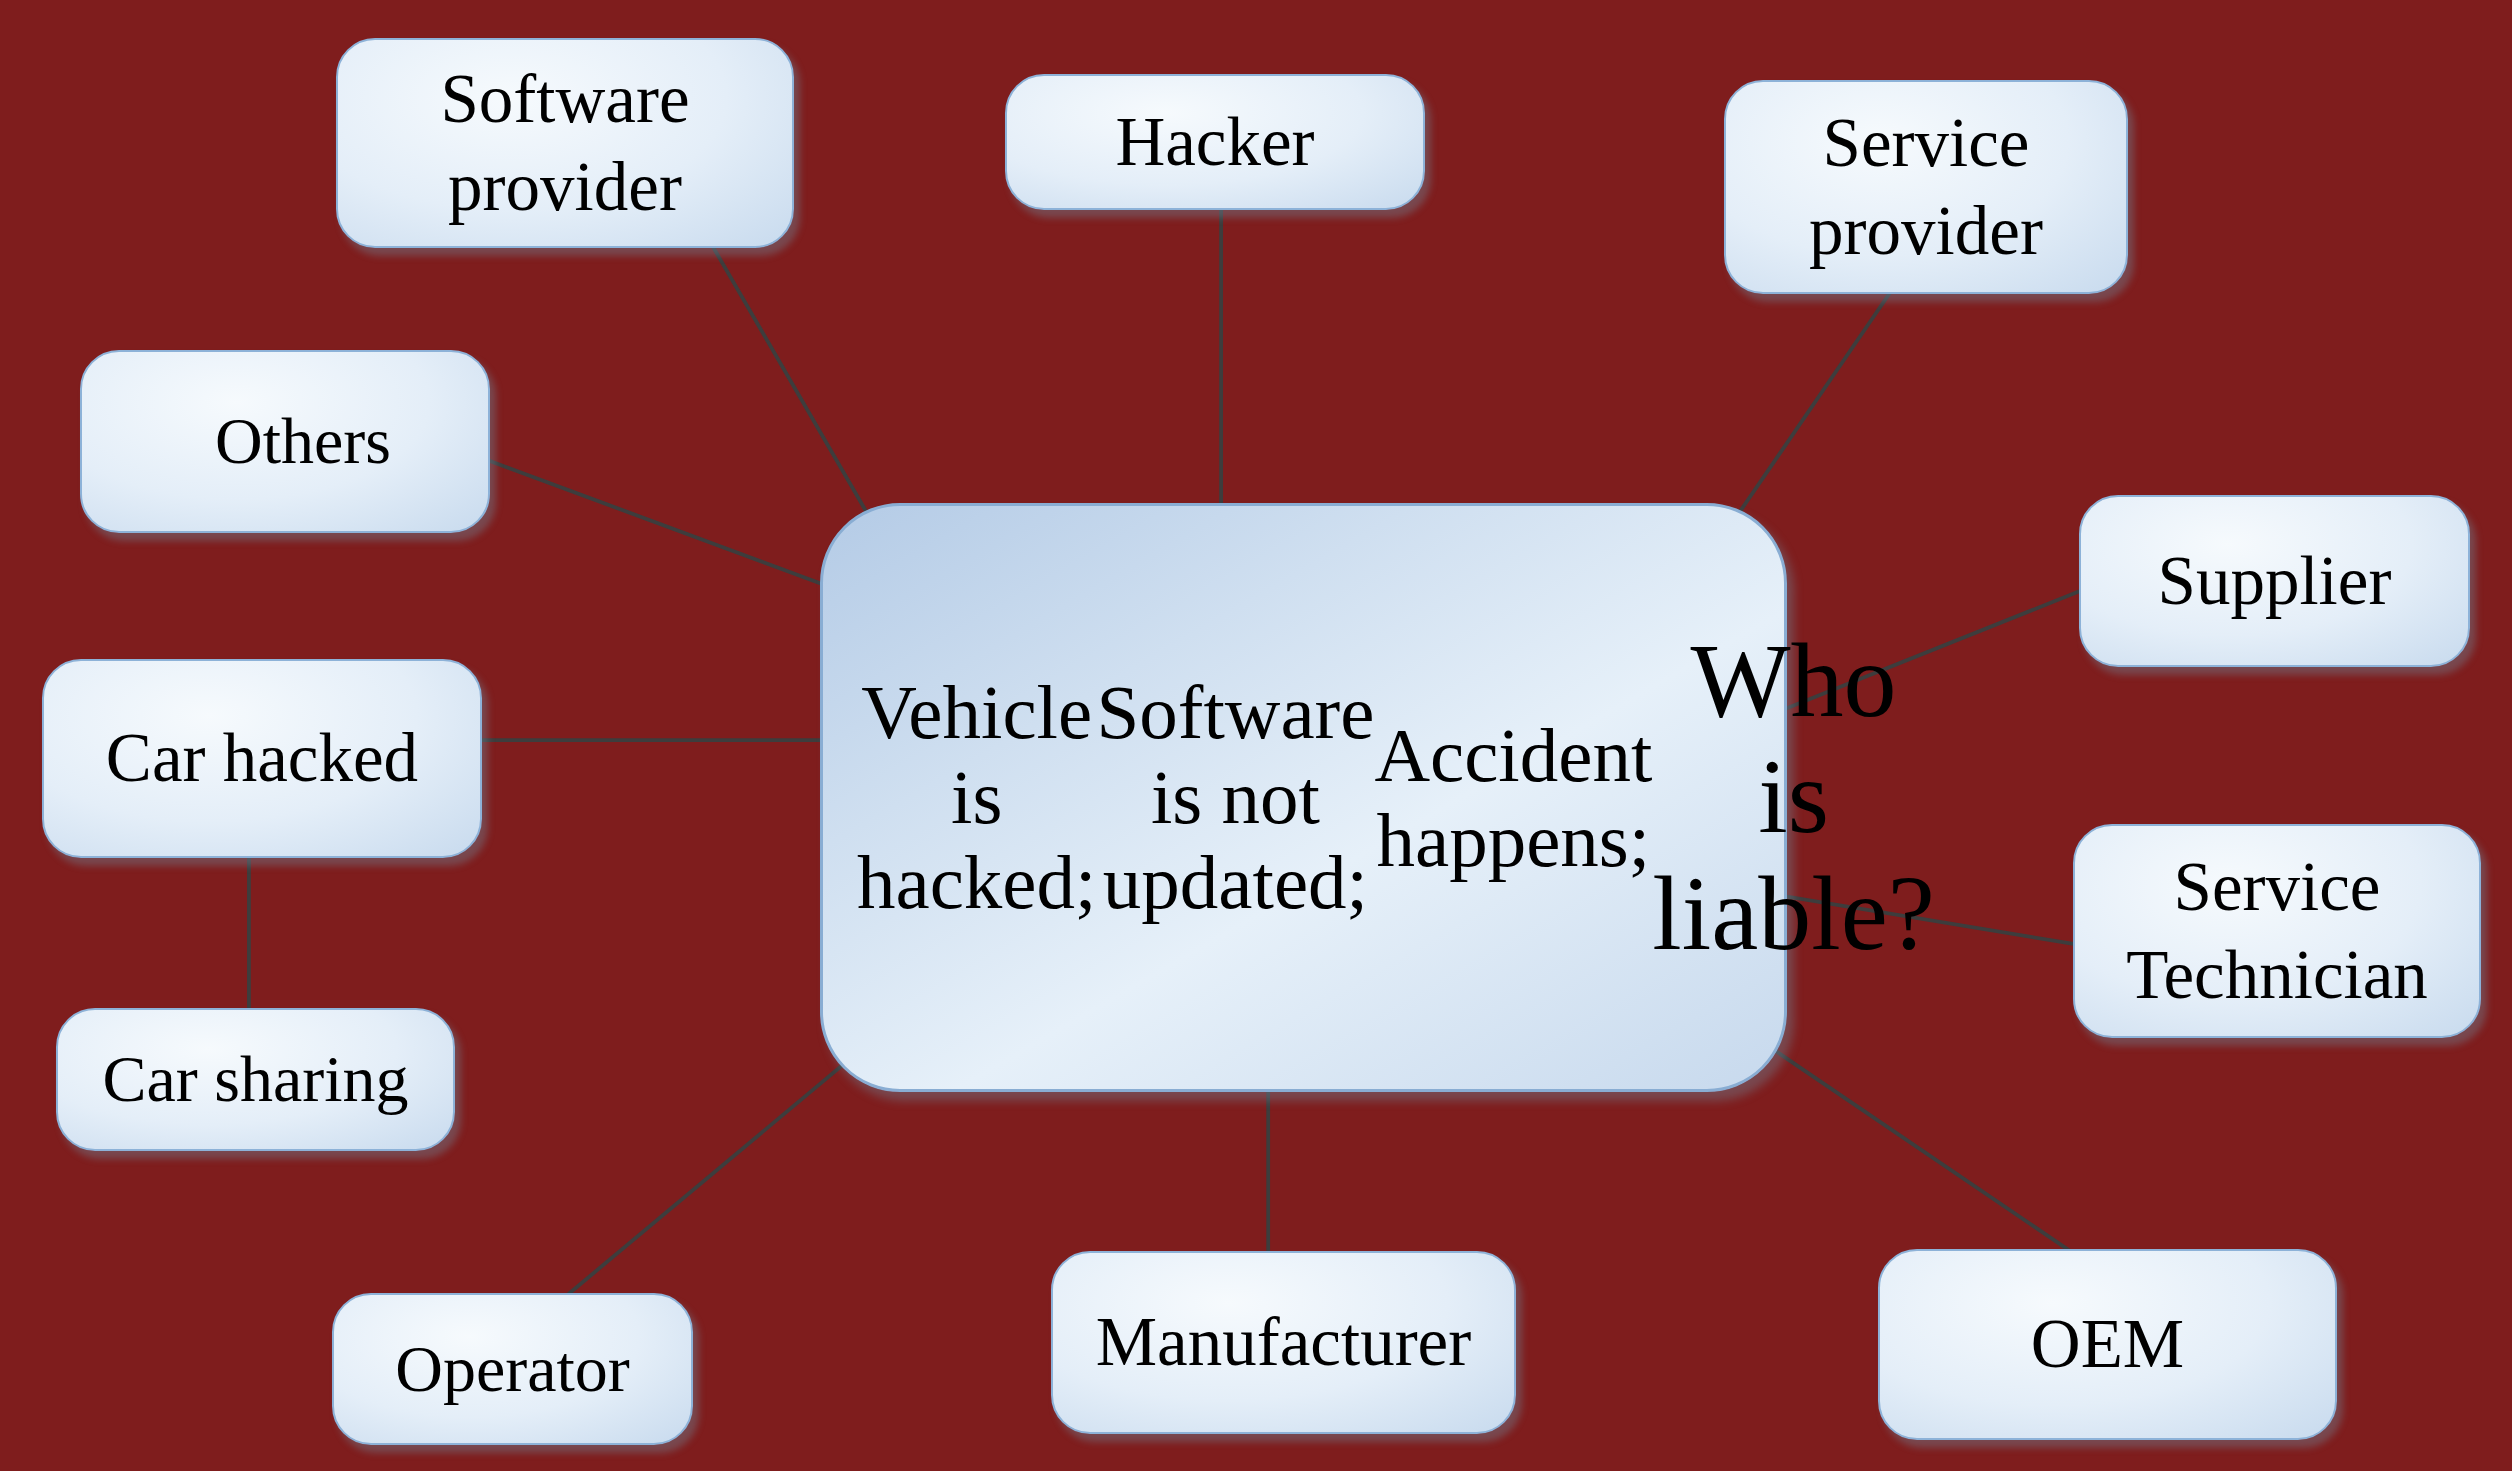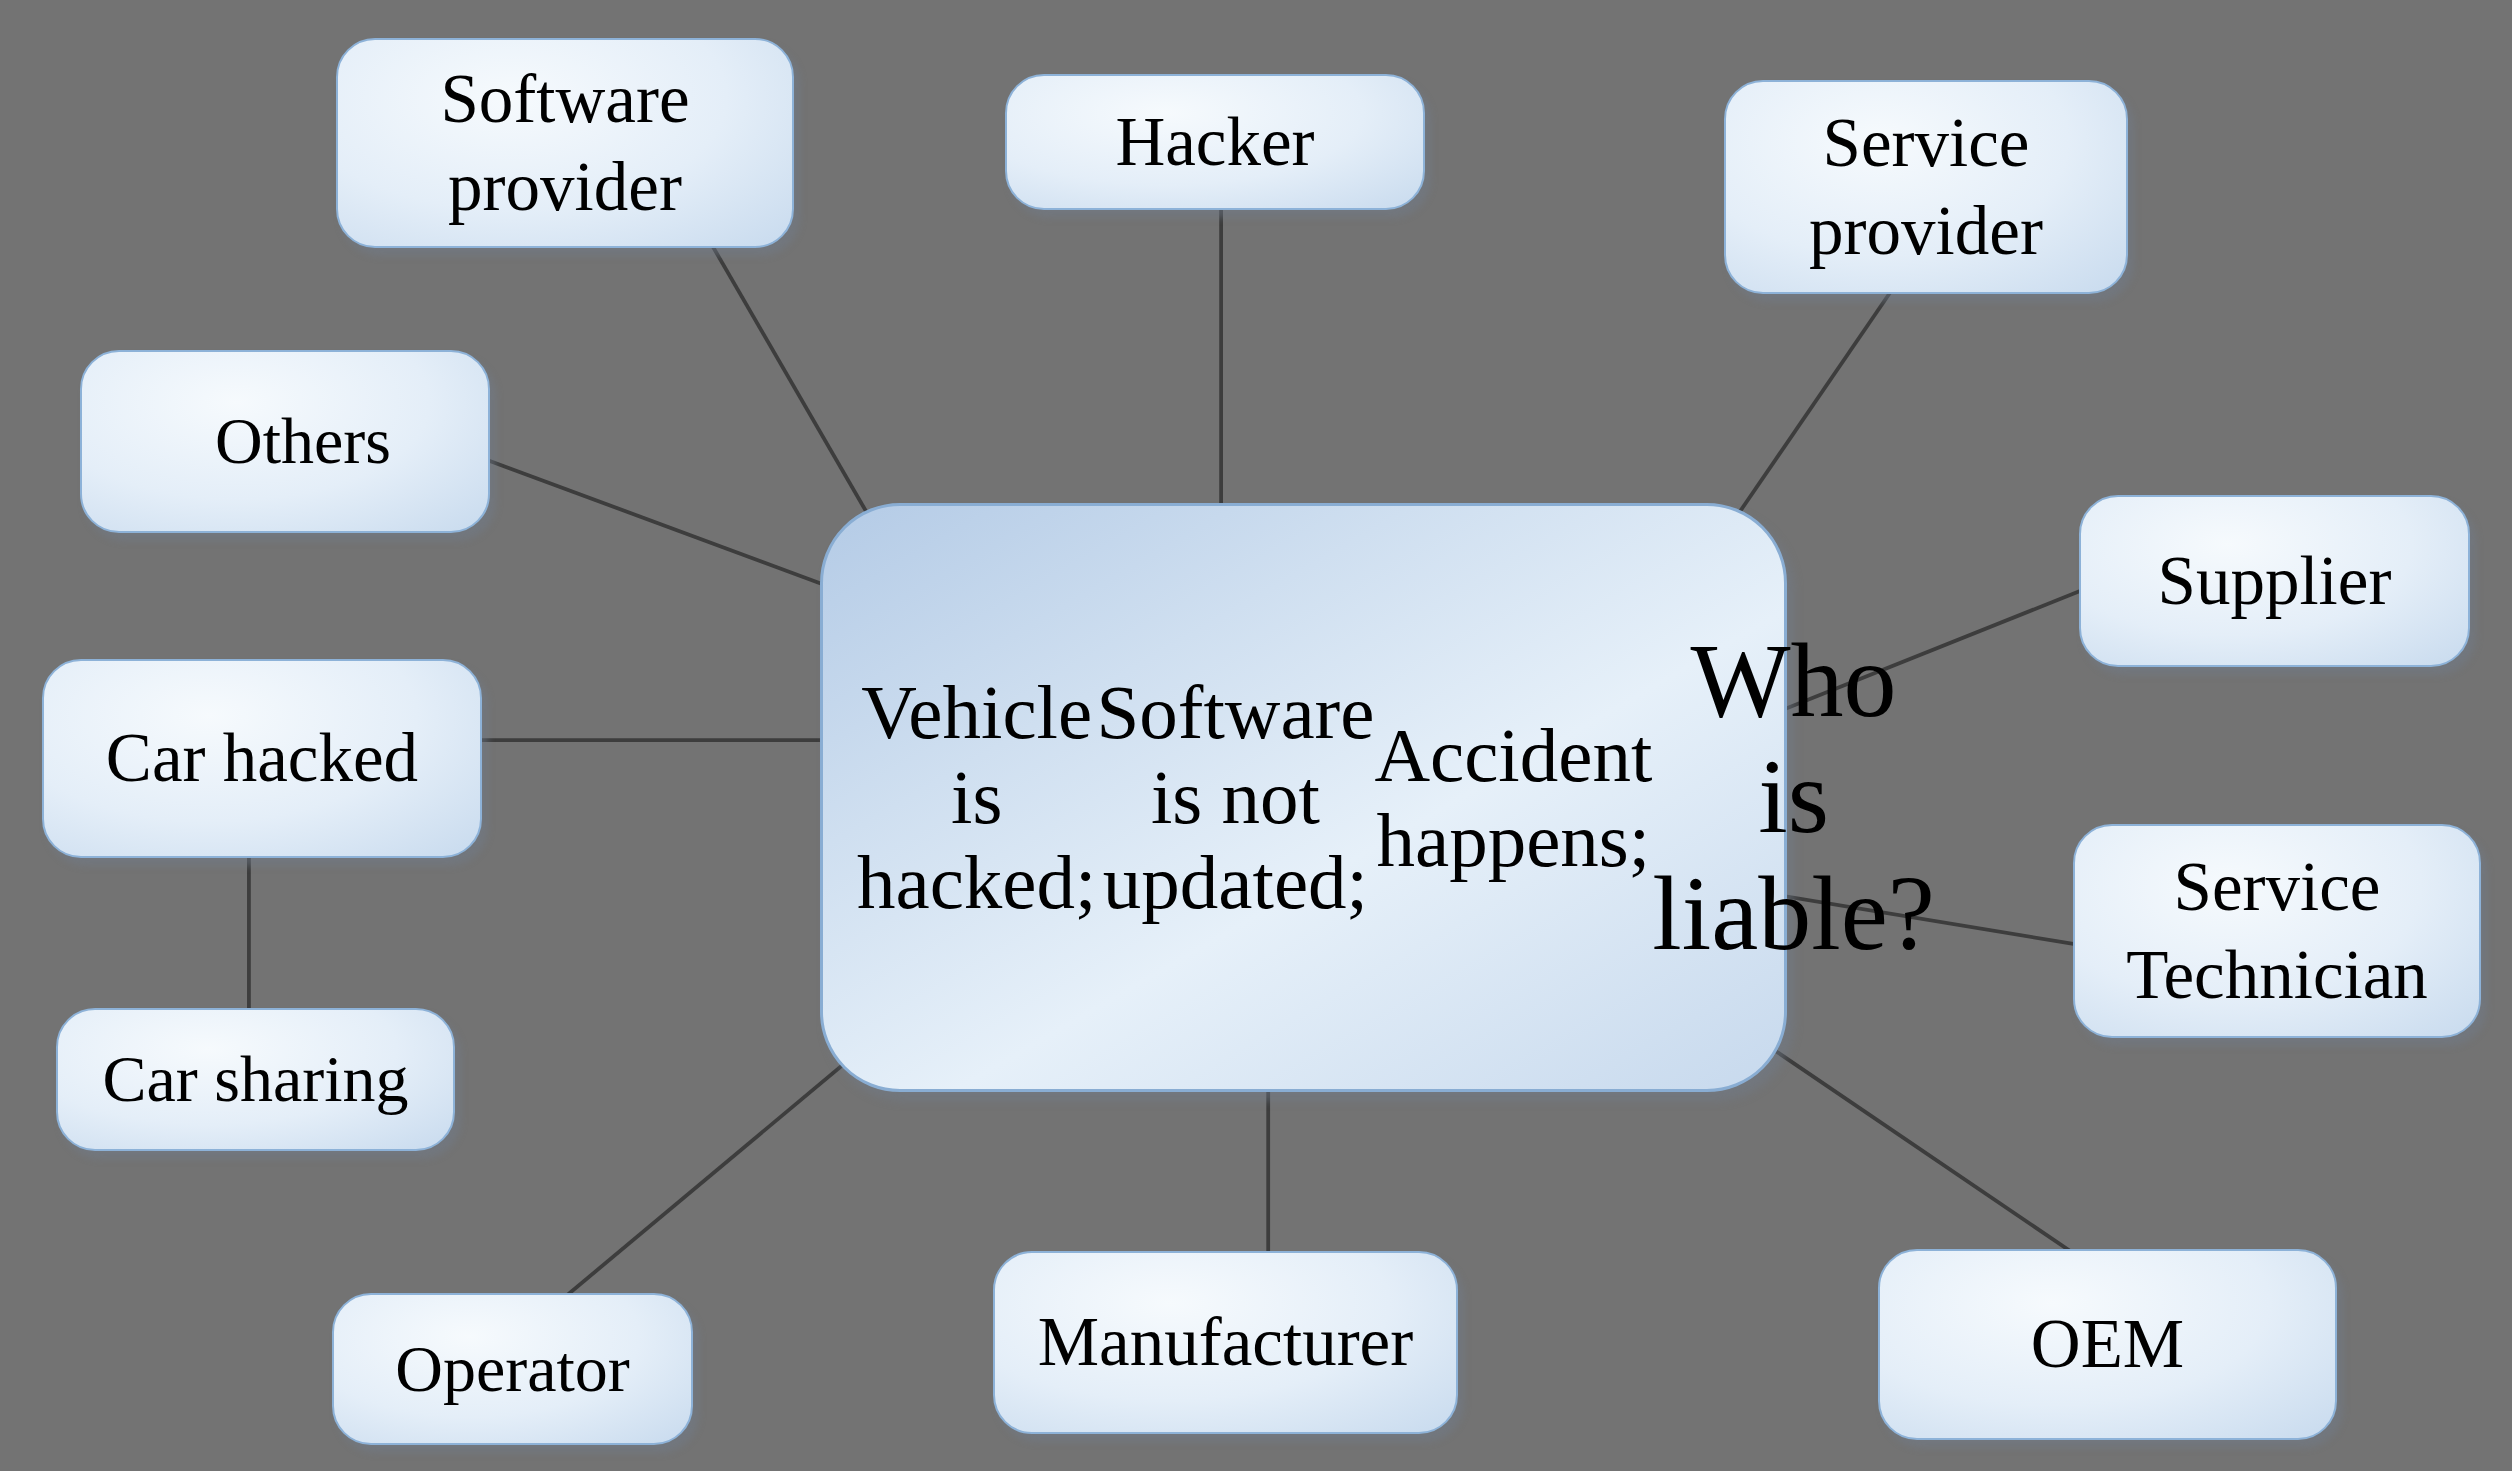--- a/index.html
+++ b/index.html
@@ -4,21 +4,21 @@
 <style>
   html, body {
     margin: 0;
     padding: 0;
     background: #ffffff;
   }
   #canvas {
     position: relative;
     width: 2512px;
     height: 1471px;
-    background: #737373;
+    background: #7f1d1d;
     overflow: hidden;
     font-family: "Liberation Serif", "DejaVu Serif", serif;
     color: #000000;
   }
   svg.connectors {
     position: absolute;
     left: 0;
     top: 0;
     z-index: 1;
   }
@@ -49,21 +49,21 @@
 
   #node-software-provider { left: 336px;  top: 38px;   width: 454px; height: 206px; }
   #node-hacker            { left: 1005px; top: 74px;   width: 416px; height: 132px; }
   #node-service-provider  { left: 1724px; top: 67px;   width: 400px; height: 210px; margin-top: 13px; }
   #node-others            { left: 80px;  top: 350px;  width: 370px; height: 179px; font-size: 66px; padding-left: 36px; }
   #node-supplier          { left: 2079px; top: 495px;  width: 387px; height: 168px; }
   #node-car-owner         { left: 42px;   top: 659px;  width: 436px; height: 195px; }
   #node-service-technician{ left: 2073px; top: 824px;  width: 404px; height: 210px; }
   #node-car-sharing       { left: 56px;   top: 1008px; width: 395px; height: 139px; font-size: 66px; }
   #node-operator          { left: 332px;  top: 1293px; width: 357px; height: 148px; font-size: 66px; }
-  #node-manufacturer      { left: 993px; top: 1251px; width: 461px; height: 179px; text-align: center; }
+  #node-manufacturer      { left: 1051px; top: 1251px; width: 461px; height: 179px; text-align: center; }
   #node-oem               { left: 1878px; top: 1249px; width: 455px; height: 187px; text-align: right; }
 
   #central-box {
     position: absolute;
     z-index: 2;
     left: 820px;
     top: 503px;
     width: 967px;
     height: 589px;
     border: 3.4px solid #89add3;

